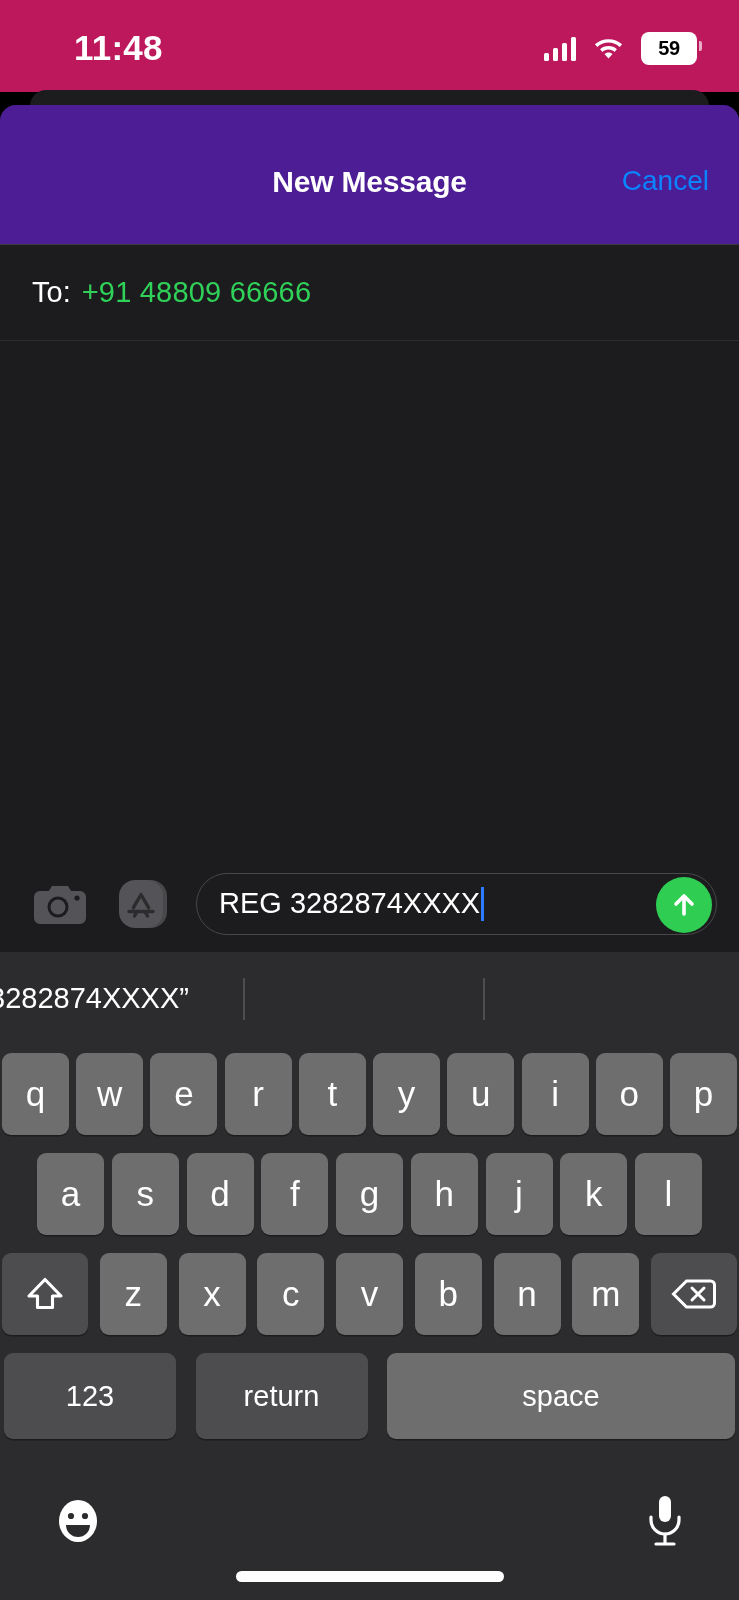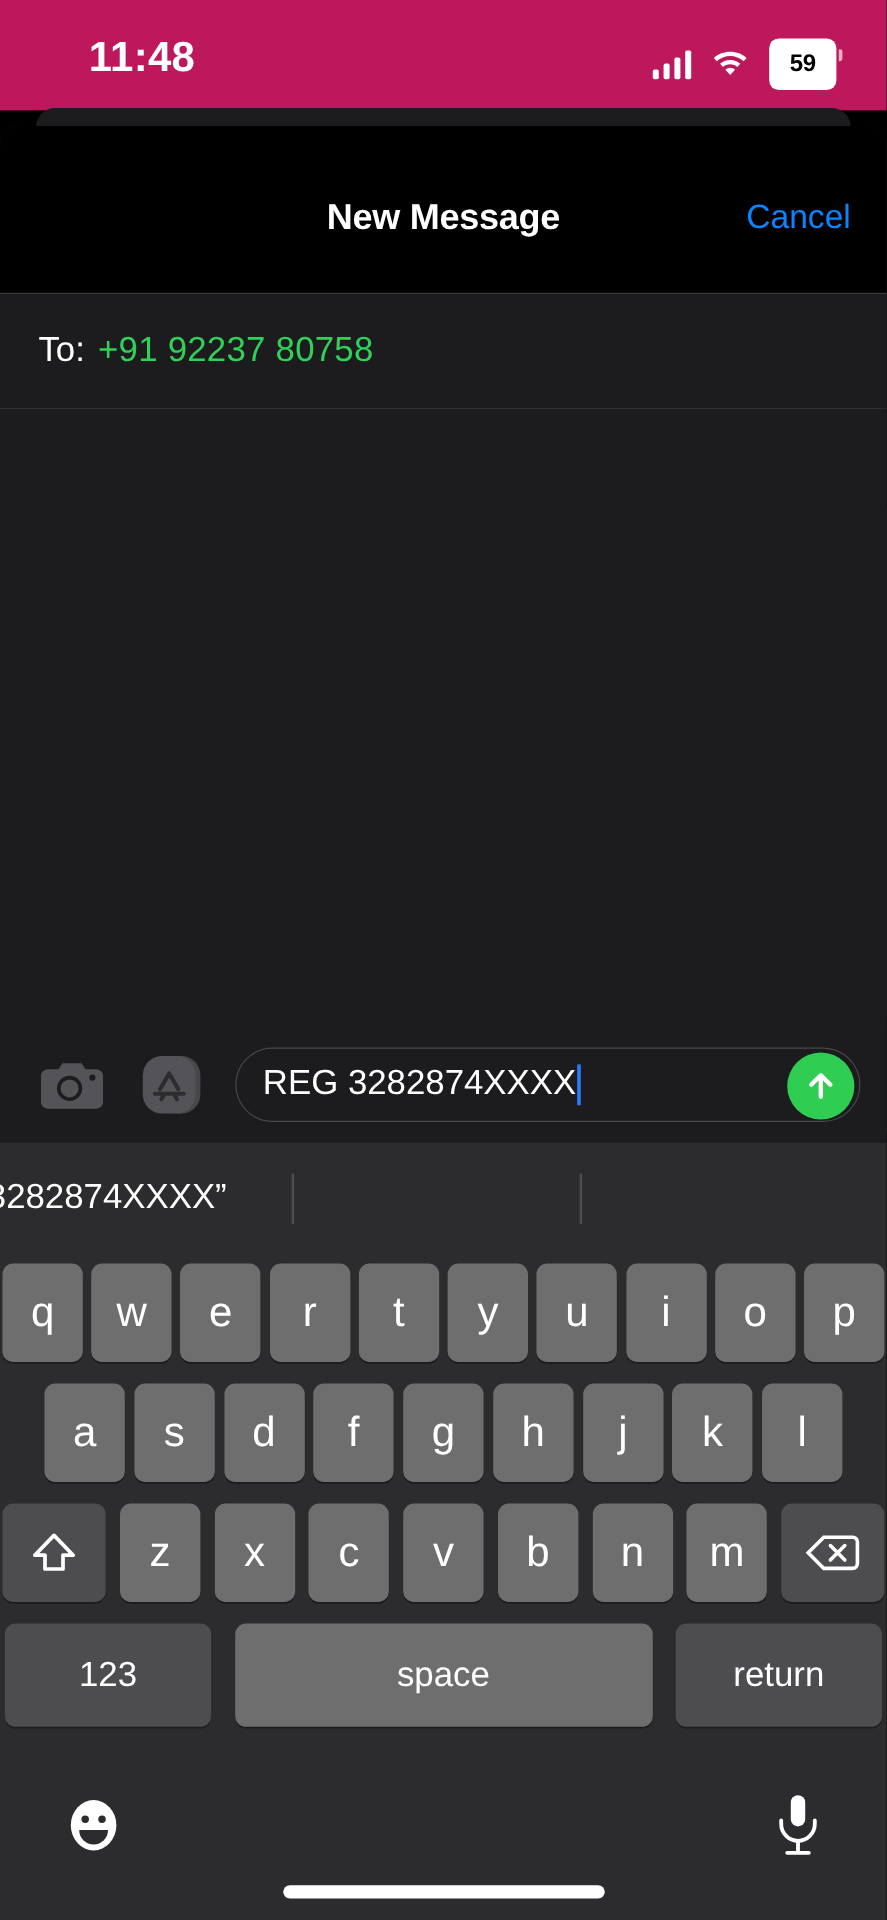--- a/index.html
+++ b/index.html
@@ -29,21 +29,21 @@
     display:flex; align-items:center; gap:17px;
   }
   .sig-bars { display:flex; align-items:flex-end; gap:3.5px; height:25px; }
   .sig-bars i { display:block; width:5.5px; background:#fff; border-radius:1.5px; }
   .sig-bars i:nth-child(1){ height:8px; }
   .sig-bars i:nth-child(2){ height:13px; }
   .sig-bars i:nth-child(3){ height:18px; }
   .sig-bars i:nth-child(4){ height:24px; }
   .battery-pill {
     position:relative;
-    width:56px; height:43px; border-radius:8px;
+    width:56px; height:33px; border-radius:8px;
     background:#fff;
     display:flex; align-items:center; justify-content:center;
   }
   .battery-pill span { color:#000; font-size:20px; font-weight:700; letter-spacing:-0.3px; }
   .battery-pill::after {
     content:""; position:absolute; right:-5px; top:9px;
     width:3.5px; height:10px; border-radius:0 2px 2px 0;
     background:#fff; opacity:.65;
   }
 
@@ -53,21 +53,21 @@
     background:#1c1c1e; border-radius:16px 16px 0 0;
   }
   #sheet {
     position:absolute; left:0; top:105px; width:739px; height:839px;
     background:#1c1c1e;
     border-radius:16px 16px 0 0;
     overflow:hidden;
   }
   #nav-bar {
     position:relative; height:140px;
-    background:#000000;
+    background:#4c1d95;
     border-bottom:0.5px solid #3a3a3c;
   }
   #nav-title {
     position:absolute; left:0; right:0; top:60px;
     text-align:center; color:#fff;
     font-size:30px; font-weight:700; letter-spacing:-0.2px;
   }
   #cancel-btn {
     position:absolute; right:30px; top:60px;
     color:#0a84ff; font-size:28px; font-weight:400;
@@ -220,21 +220,21 @@
 
   <div id="sheet">
 
     <div id="nav-bar">
       <div id="nav-title">New Message</div>
       <button id="cancel-btn">Cancel</button>
     </div>
 
     <div id="to-row">
       <span id="to-label">To:</span>
-      <span id="to-value">+91 92237 80758</span>
+      <span id="to-value">+91 48809 66666</span>
     </div>
 
     <div id="thread-area"></div>
   </div>
 
   <div id="composer">
 
     <div class="composer-icon" id="camera-button">
       <svg width="52" height="42" viewBox="0 0 52 42">
         <path d="M18 3h16l3.2 5H46a6 6 0 016 6v21a6 6 0 01-6 6H6a6 6 0 01-6-6V14a6 6 0 016-6h8.8L18 3z" fill="#545458"></path>
@@ -320,22 +320,22 @@
       <div class="key dark mod">
         <svg width="50" height="40" viewBox="0 0 50 40">
           <path d="M17.5 7h24a4 4 0 014 4v18a4 4 0 01-4 4h-24L4.5 20 17.5 7z" fill="none" stroke="#fff" stroke-width="3"></path>
           <path d="M23 14l12 12M35 14L23 26" stroke="#fff" stroke-width="3" stroke-linecap="round"></path>
         </svg>
       </div>
     </div>
 
     <div class="kb-row" id="row-4">
       <div class="key dark" id="key-123">123</div>
+      <div class="key dark" id="key-return">return</div>
       <div class="key" id="key-space">space</div>
-      <div class="key dark" id="key-return">return</div>
     </div>
 
     <div id="kb-bottom">
       <div class="kb-bottom-icon">
         <svg width="48" height="48" viewBox="0 0 48 48">
           <ellipse cx="24" cy="24" rx="19" ry="21" fill="#fff"></ellipse>
           <circle cx="17" cy="19" r="3.1" fill="#2c2c2e"></circle>
           <circle cx="31" cy="19" r="3.1" fill="#2c2c2e"></circle>
           <path d="M12 28h24a12 12 0 01-24 0z" fill="#2c2c2e"></path>
         </svg>

